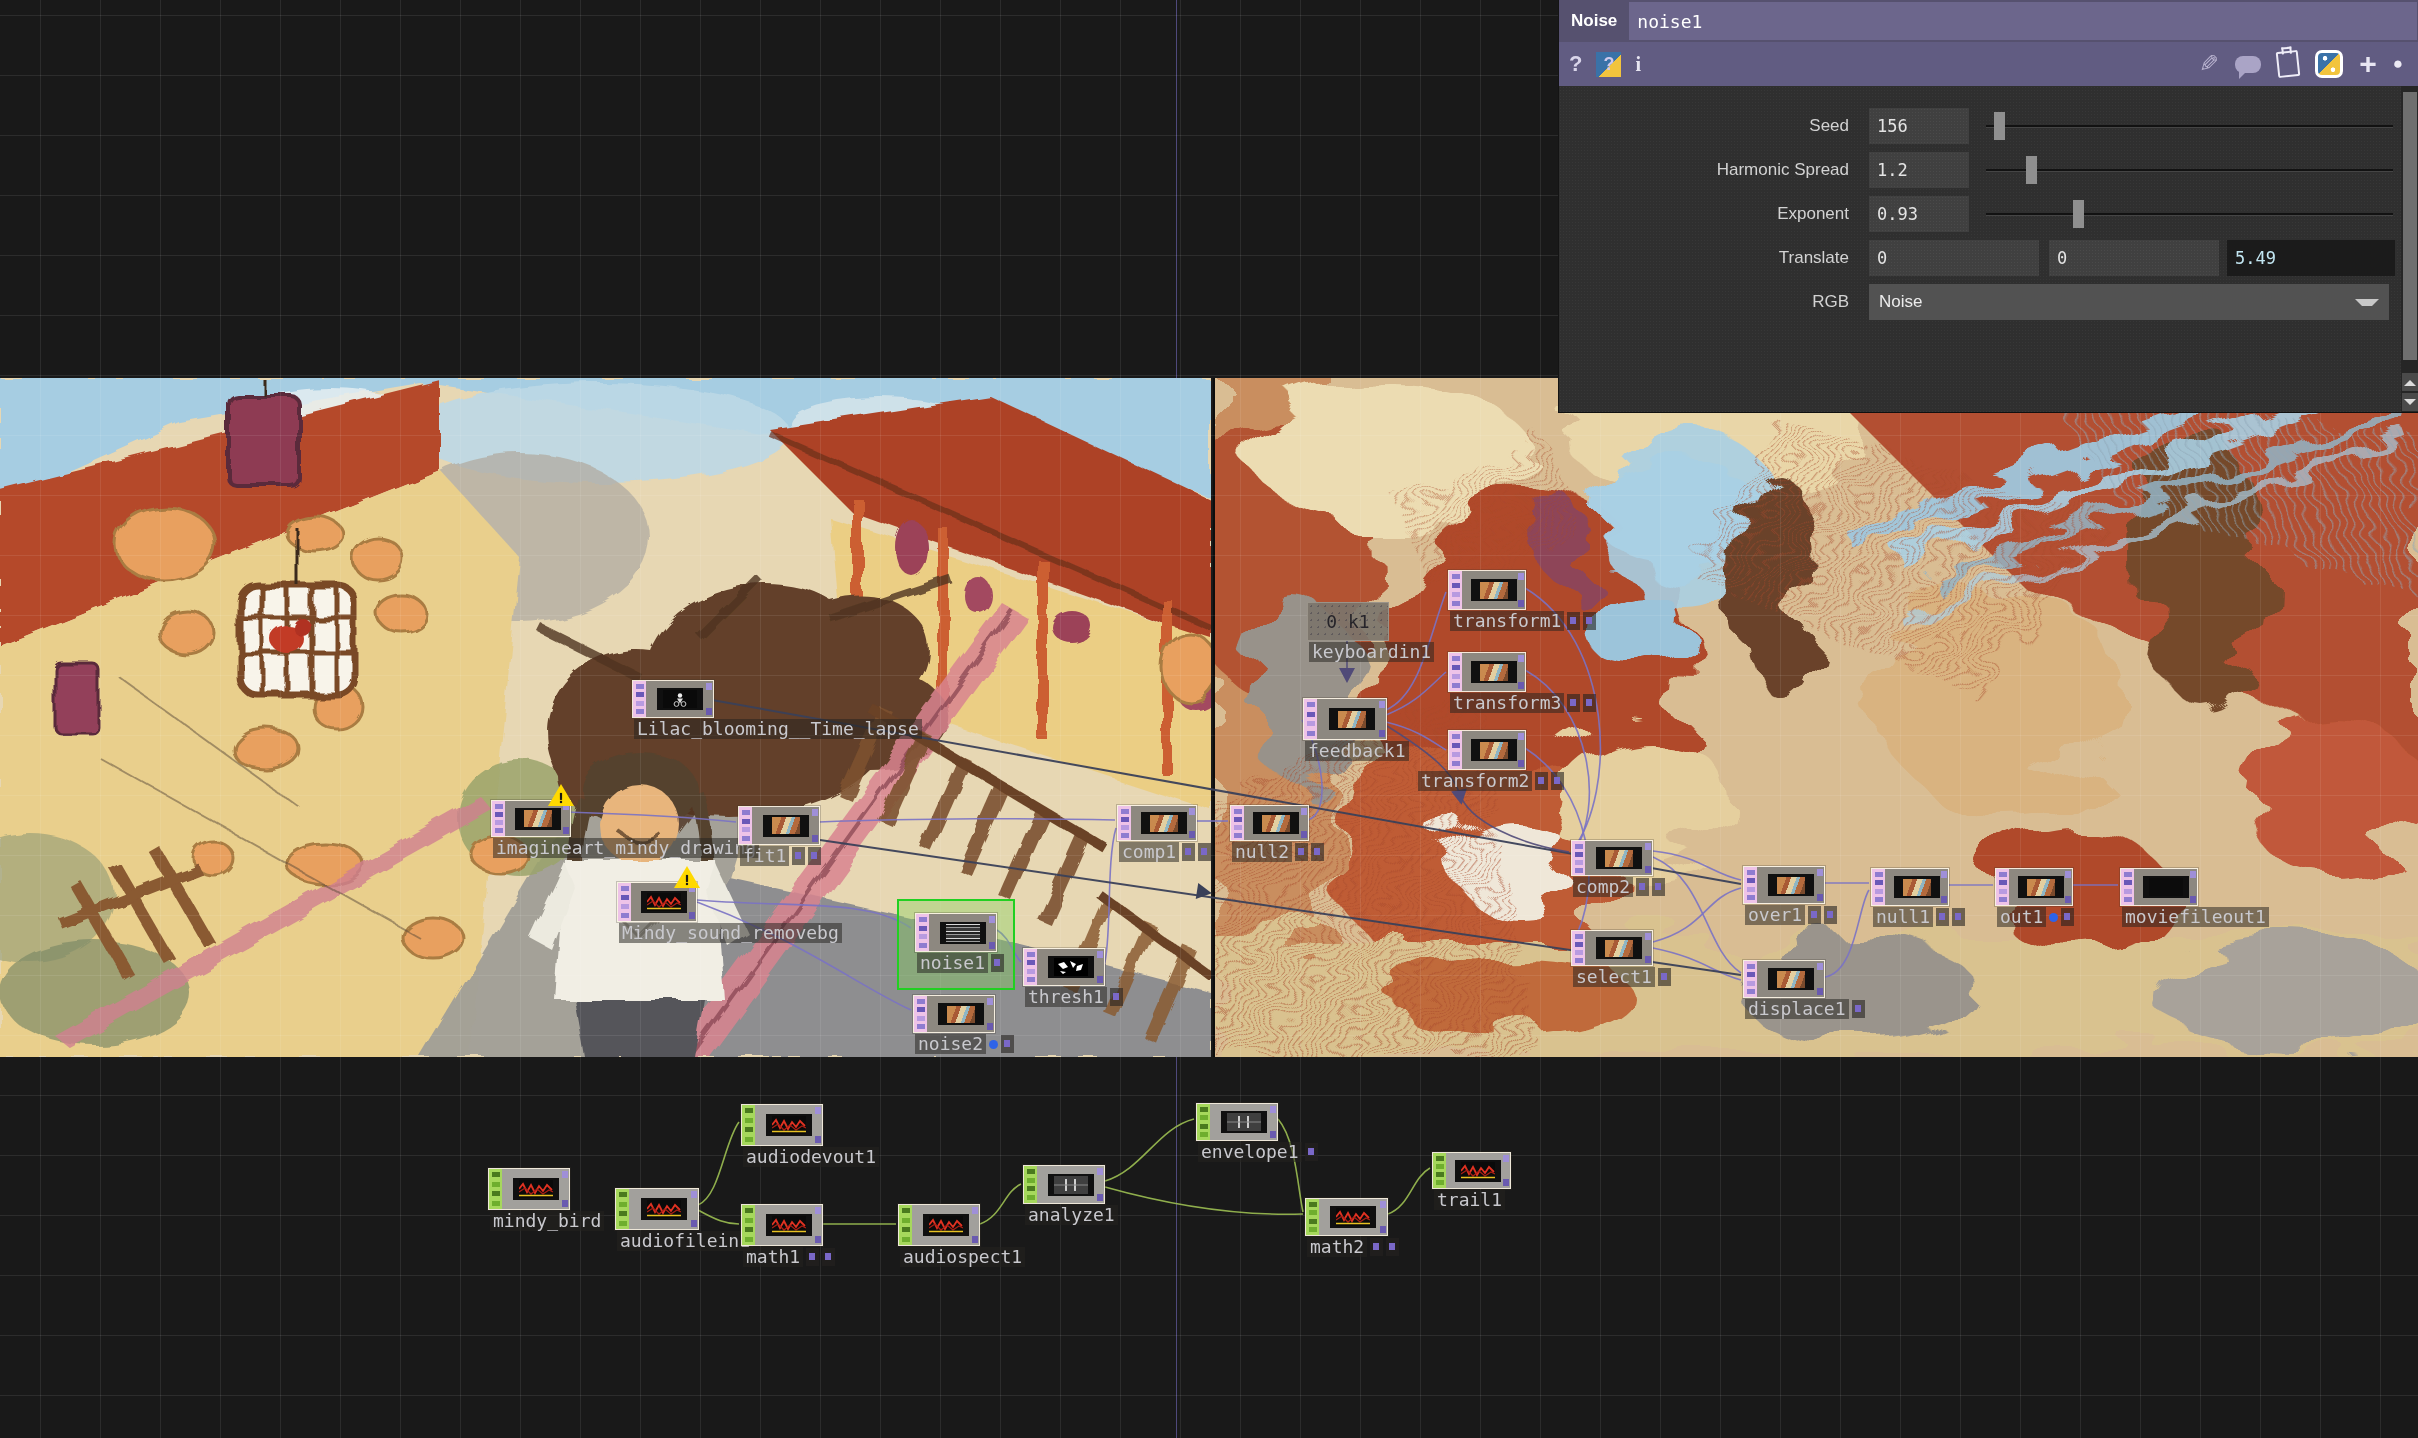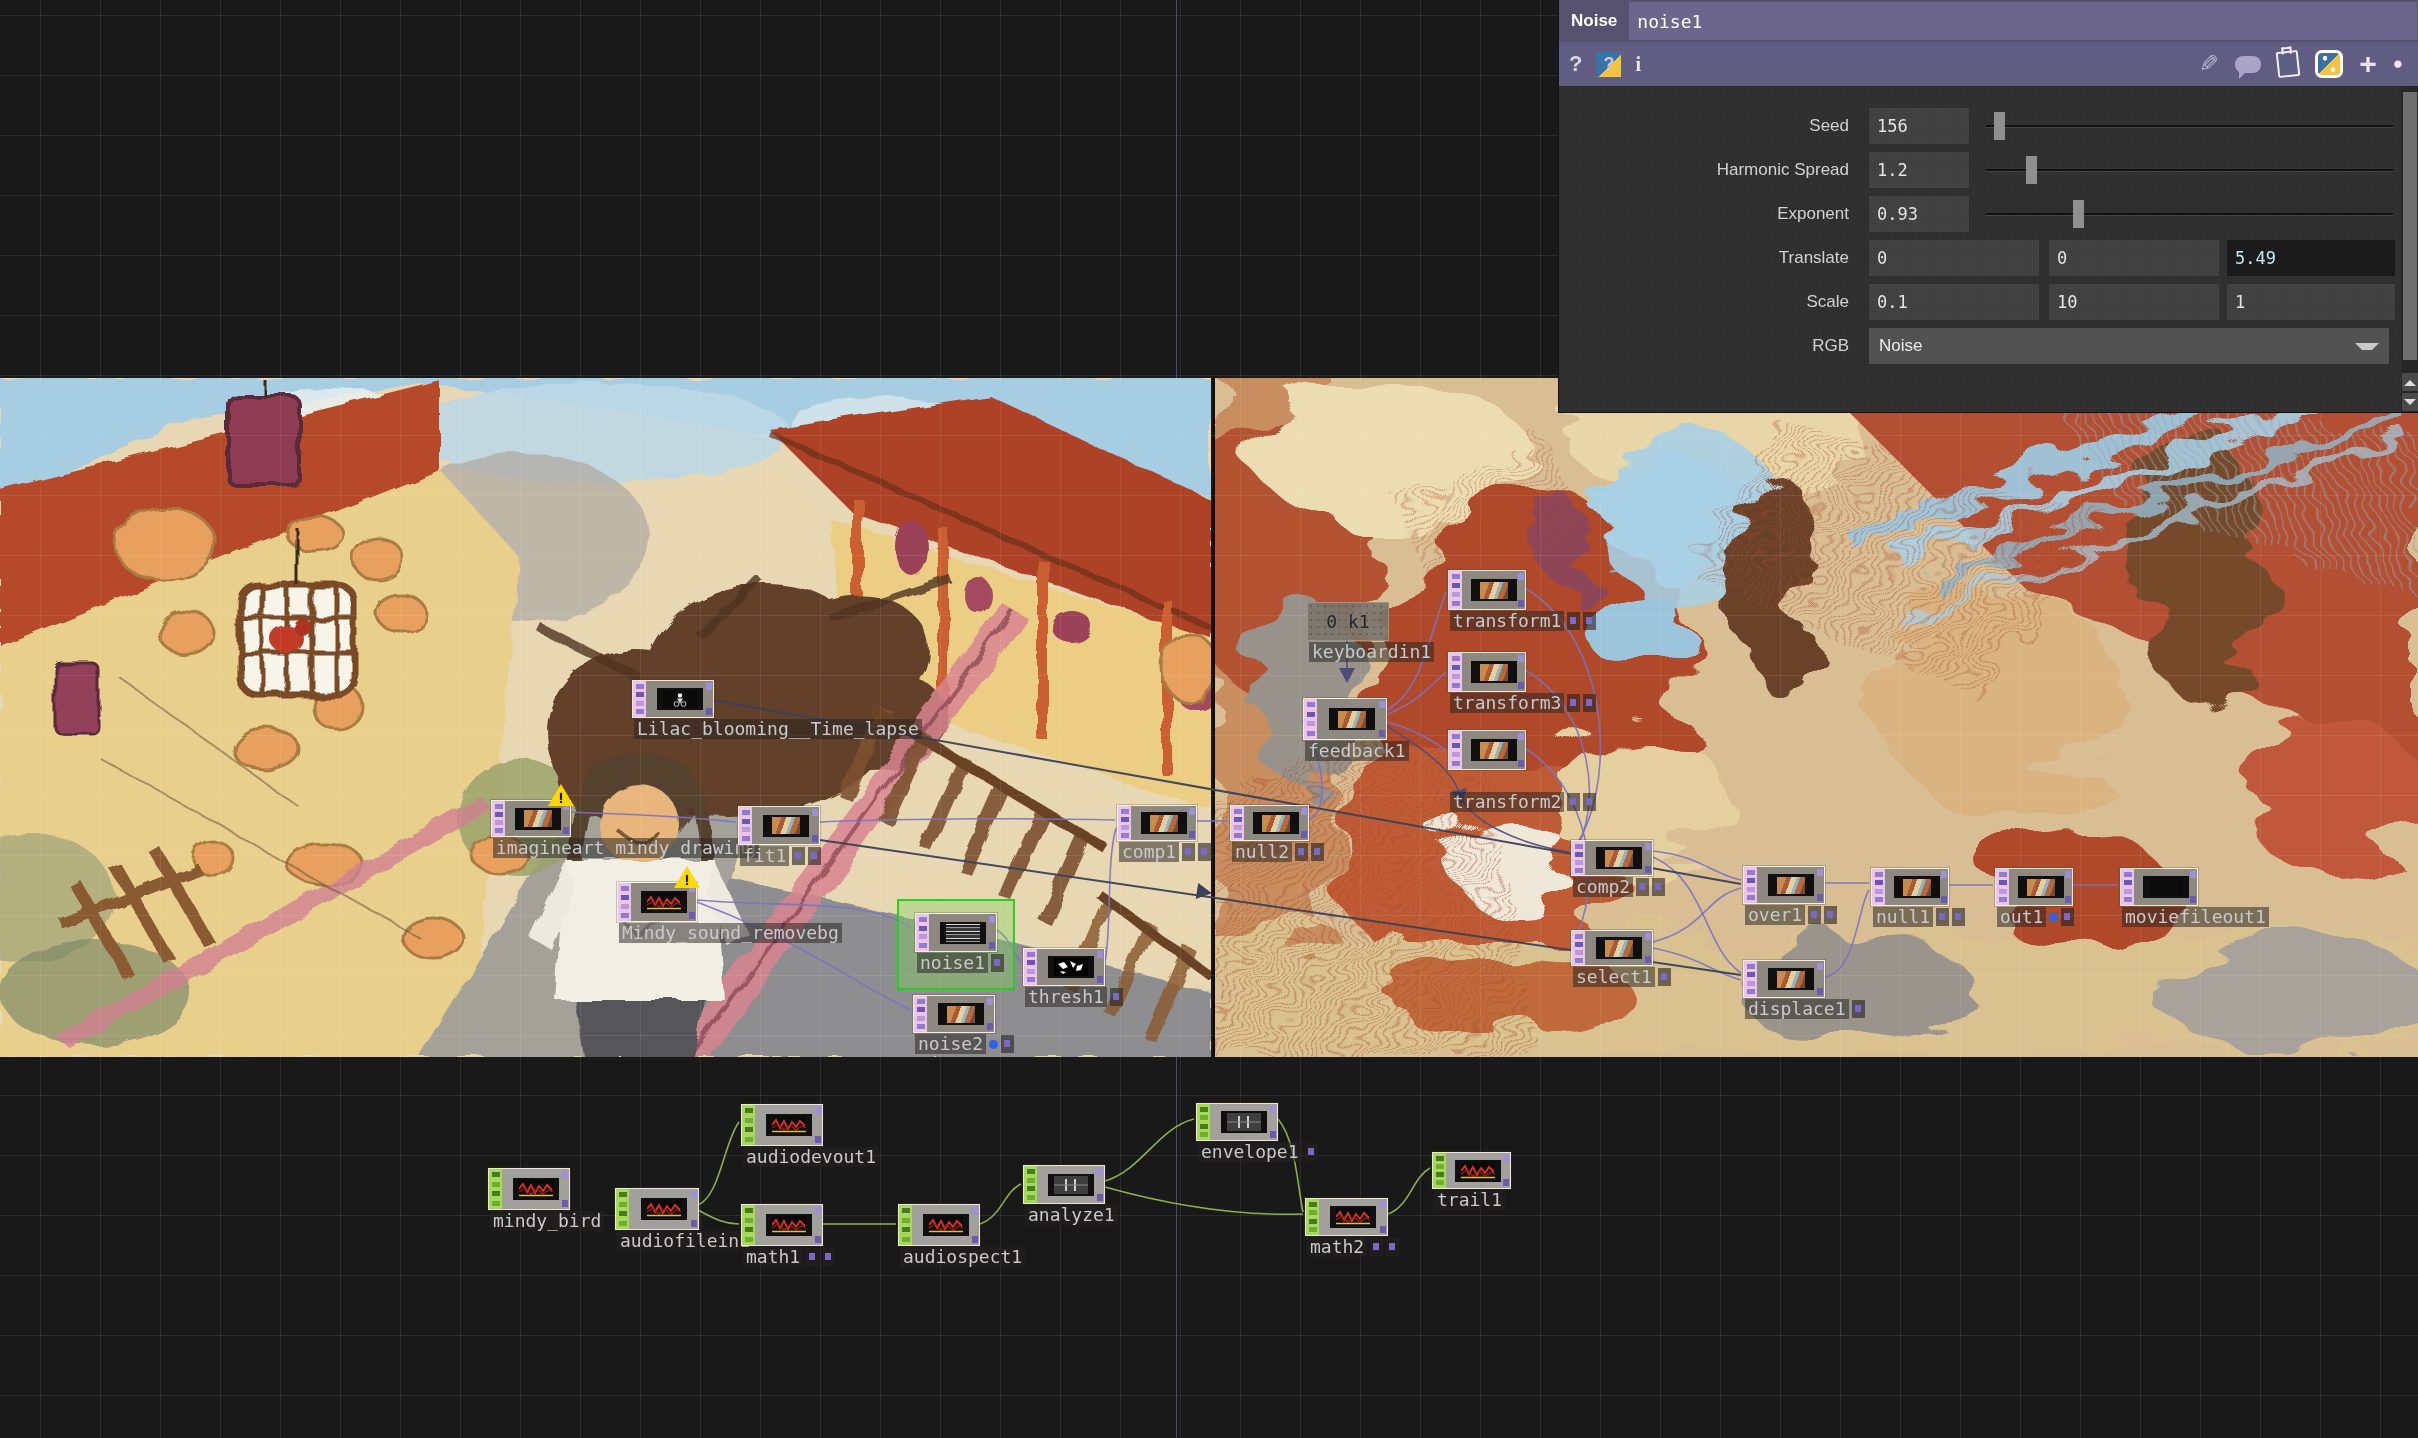--- a/index.html
+++ b/index.html
@@ -592,21 +592,21 @@
           <span class="port" style="background: rgb(143, 124, 208);"></span>
         </div>
         <div class="nbody">
           <div class="thumb">
             <div class="t-pic"></div>
           </div>
           <span class="rflag rf-top"></span>
           <span class="rflag rf-bot"></span>
         </div>
       </div>
-      <div class="nlabel" style="left: 1450px; top: 771px; margin-top: 21px;">
+      <div class="nlabel" style="left: 1418px; top: 771px;">
         <span class="ltext">transform2</span>
         <span class="lflag"></span>
         <span class="lflag"></span>
       </div>
       <div class="node top" style="left: 1571px; top: 840px; width: 80px; height: 34px;">
         <div class="ports">
           <span class="port" style="background: rgb(143, 124, 208);"></span>
           <span class="port" style="background: rgb(106, 88, 184);"></span>
           <span class="port" style="background: rgb(184, 154, 224);"></span>
           <span class="port" style="background: rgb(143, 124, 208);"></span>
@@ -1013,32 +1013,20 @@
             <span>0</span>
           </div>
         <div class="pf pf3b">
             <span>0</span>
           </div>
         <div class="pf pf3c active">
             <span>5.49</span>
           </div>
       </div>
       <div class="p-row">
-        <div class="p-label">Scale</div>
-        <div class="pf pf3a">
-            <span>0.1</span>
-          </div>
-        <div class="pf pf3b">
-            <span>10</span>
-          </div>
-        <div class="pf pf3c">
-            <span>1</span>
-          </div>
-      </div>
-      <div class="p-row">
         <div class="p-label">RGB</div>
         <div class="p-drop">
           <span>Noise</span>
           <span class="caret"></span>
         </div>
       </div>
     </div>
     <div class="p-scroll">
       <div class="s-thumb"></div>
       <div class="s-btn s-up">

